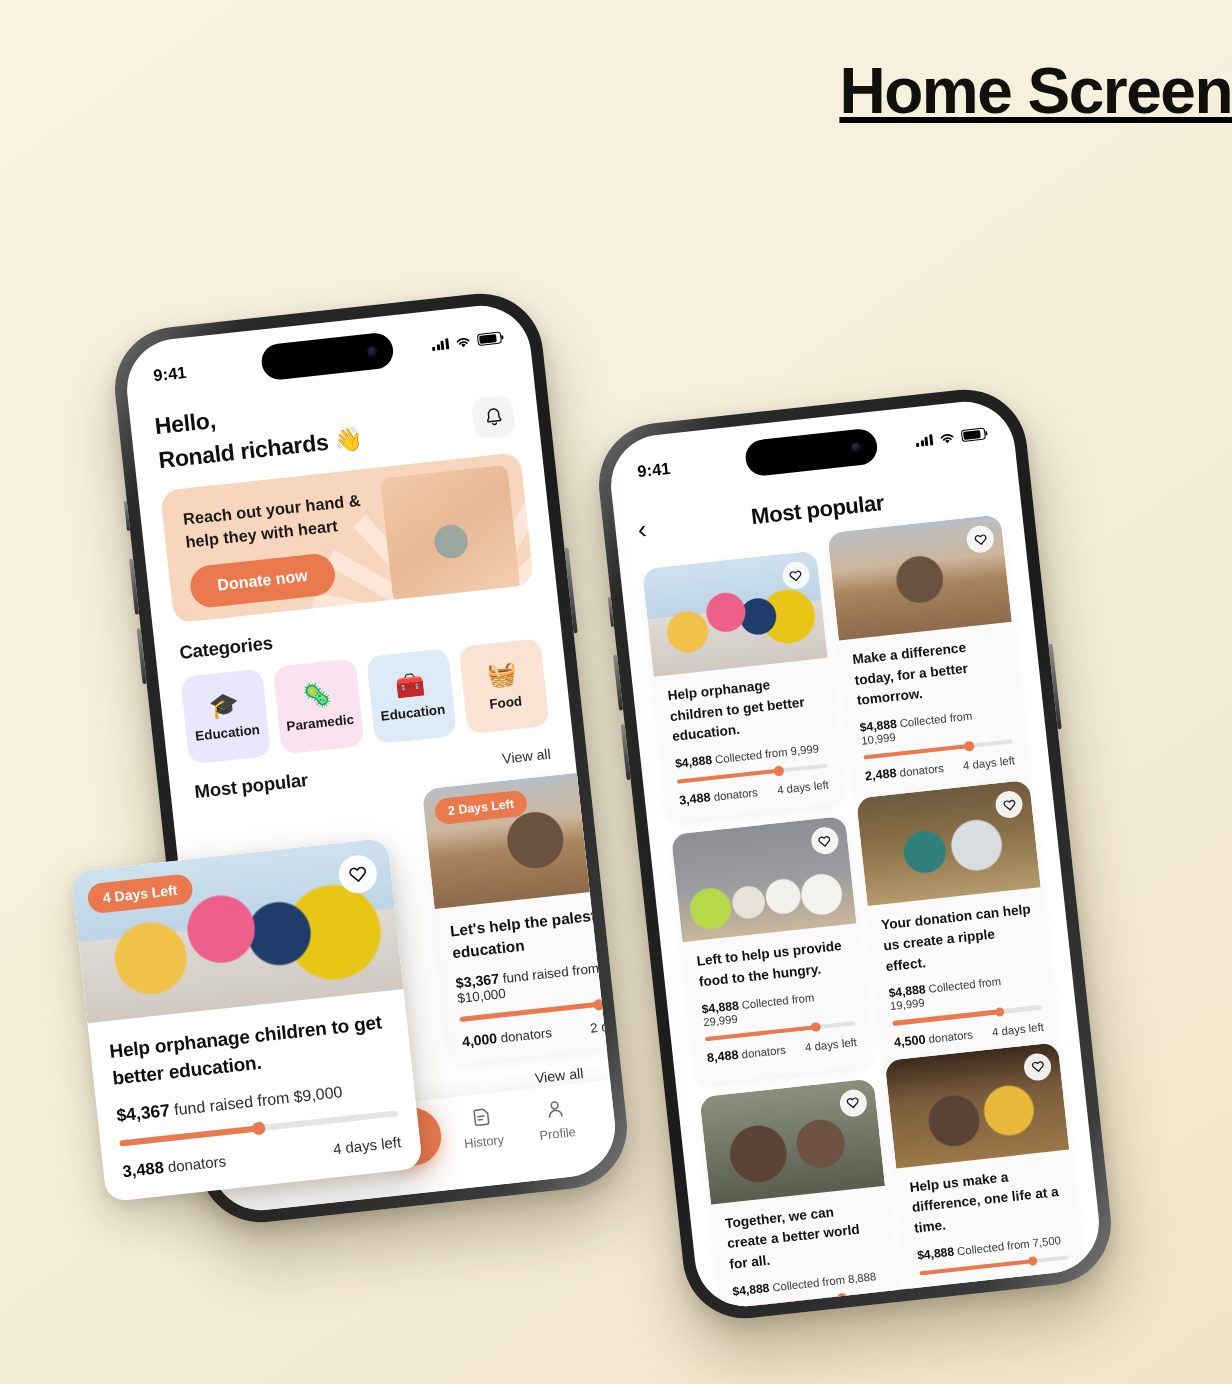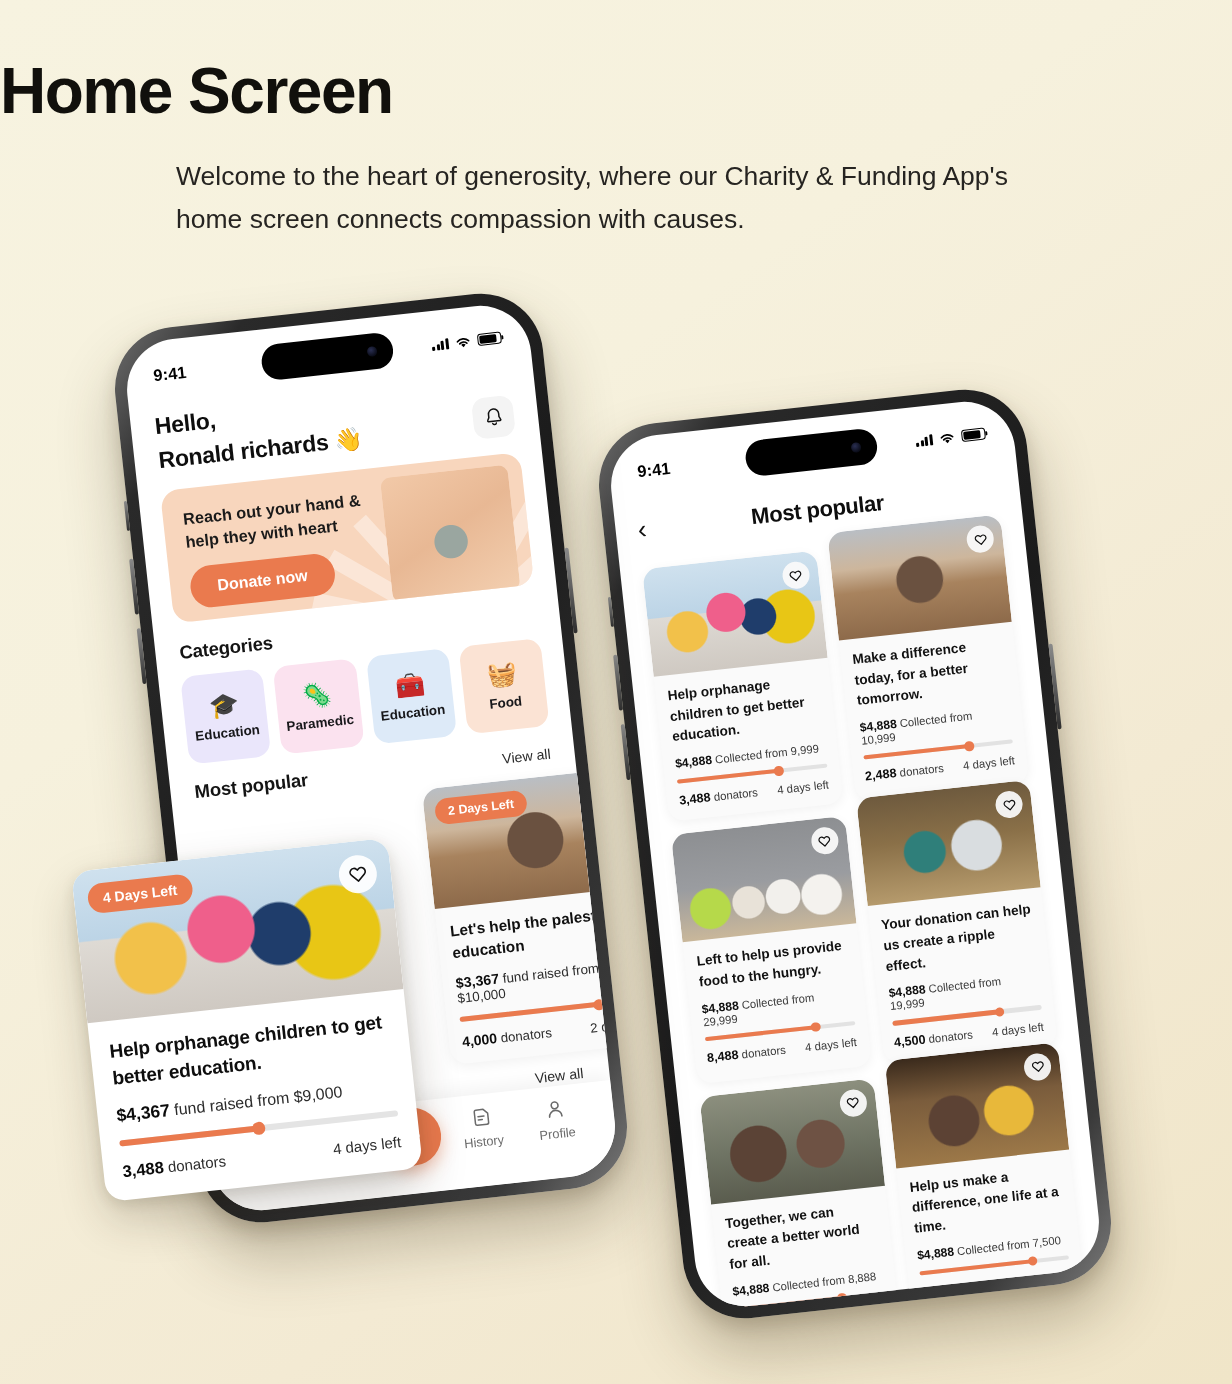--- a/index.html
+++ b/index.html
@@ -5,21 +5,21 @@
   * { box-sizing: border-box; margin: 0; padding: 0; }
   html, body { width: 1232px; height: 1384px; }
   body {
     font-family: "Liberation Sans", sans-serif;
     background: linear-gradient(145deg, #f7f3e0 0%, #f6f1dd 35%, #f3ead3 70%, #f0e5c8 100%);
     overflow: hidden;
     position: relative;
   }
 
   
-  #page-header { text-align: left; padding-top: 58px; }
+  #page-header { text-align: right; padding-top: 58px; text-decoration: underline; }
   #page-title {
     font-size: 64px; font-weight: bold; letter-spacing: -1.5px;
     color: #11100c; line-height: 1.05;
   }
   #page-subtitle {
     margin: 30px auto 0; max-width: 880px;
     font-size: 26.5px; line-height: 1.62; color: #262421; font-weight: 400;
   }
 
   
@@ -248,21 +248,20 @@
       linear-gradient(180deg,#3a2a1c 0%,#7a5c3c 40%,#9c7848 100%); }
   .ph-hands { background:
       radial-gradient(circle at 50% 56%, #9aa6a0 0 17%, transparent 18%),
       linear-gradient(150deg,#f2c9a8 0%,#e8b894 48%,#f3cfb0 100%); }
 </style>
 </head>
 <body>
 
 <div id="page-header">
   <div id="page-title">Home Screen</div>
-  <div id="page-subtitle">Welcome to the heart of generosity, where our Charity &amp; Funding App's home screen connects compassion with causes.</div>
 </div>
 
 <div id="stage">
 
   <div class="phone" id="phone1">
     <div class="side-btn" style="left:-3px;top:168px;width:3px;height:30px;"></div>
     <div class="side-btn" style="left:-4px;top:226px;width:4px;height:56px;"></div>
     <div class="side-btn" style="left:-4px;top:296px;width:4px;height:56px;"></div>
     <div class="side-btn" style="right:-4px;top:262px;width:4px;height:86px;"></div>
 

